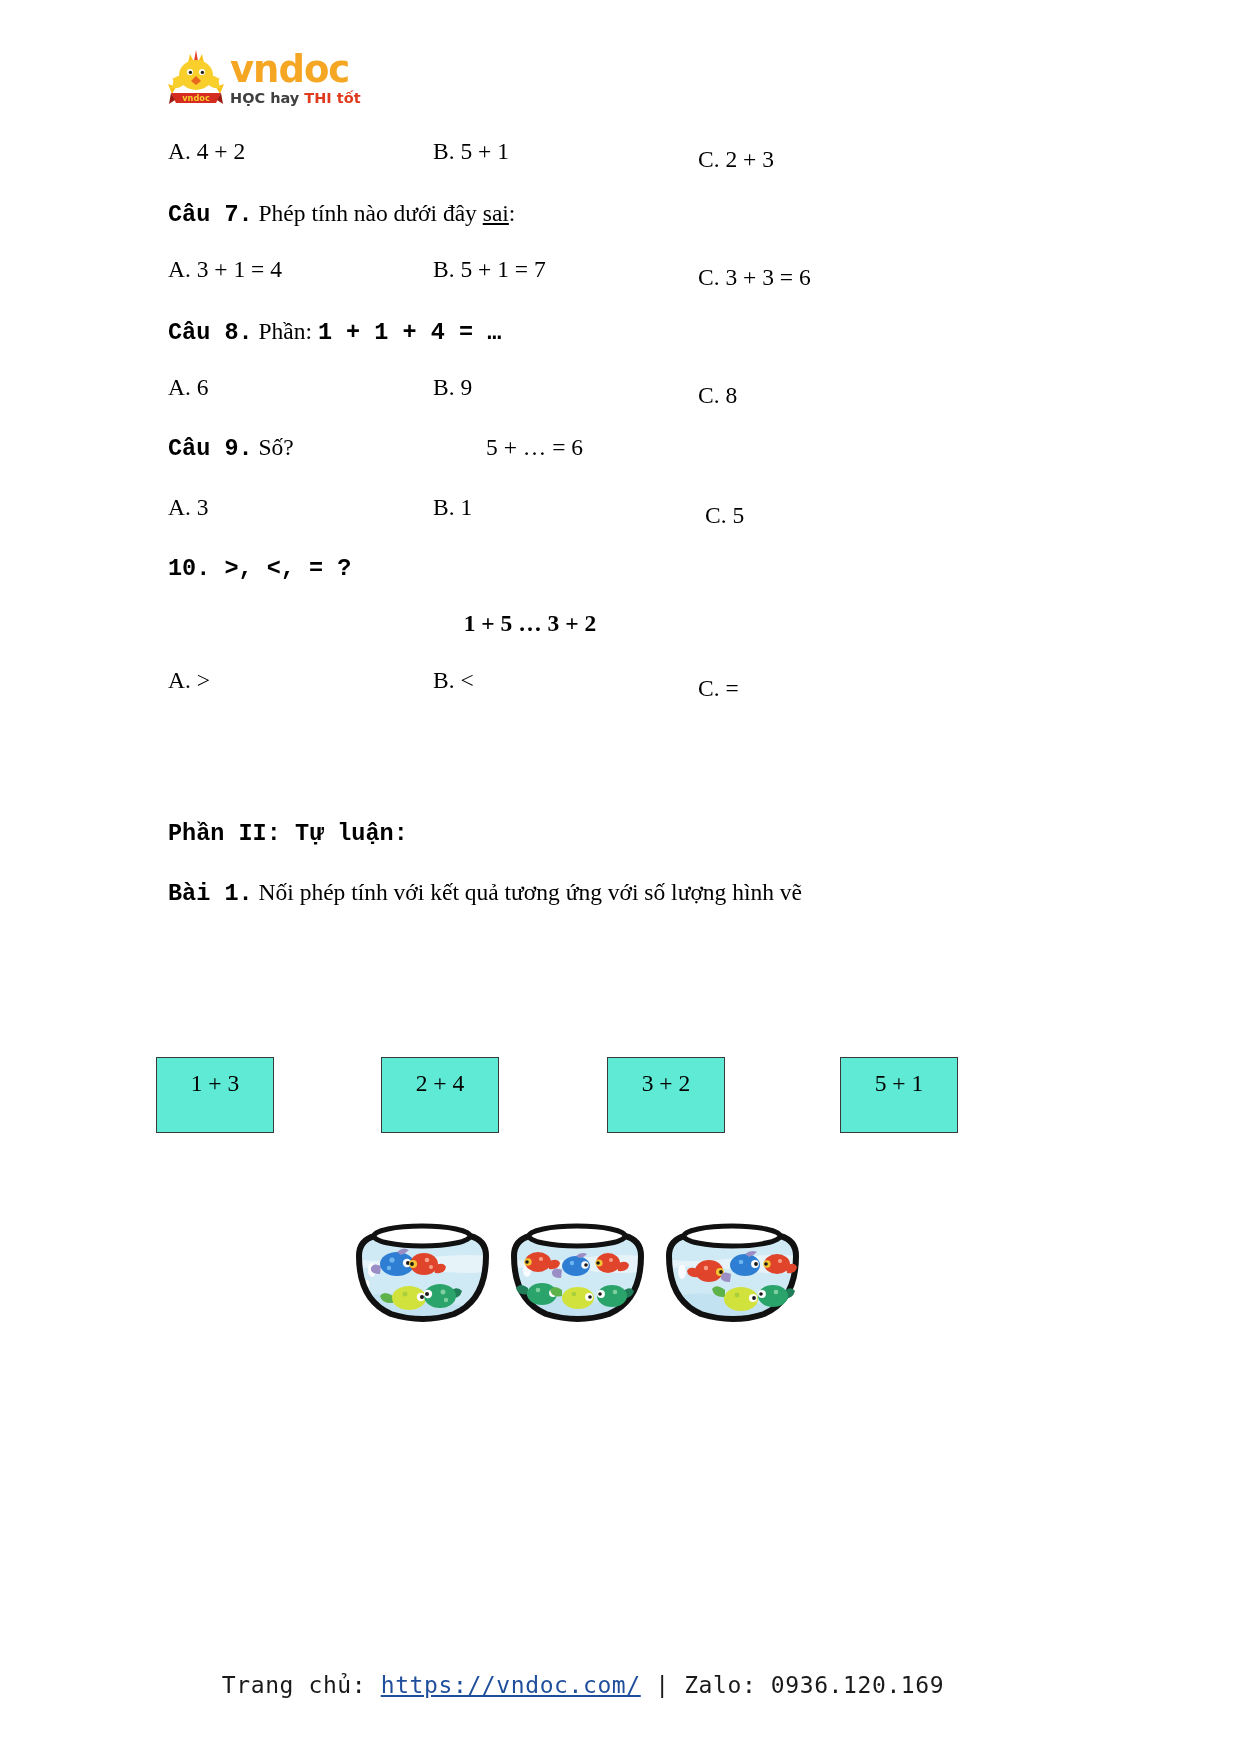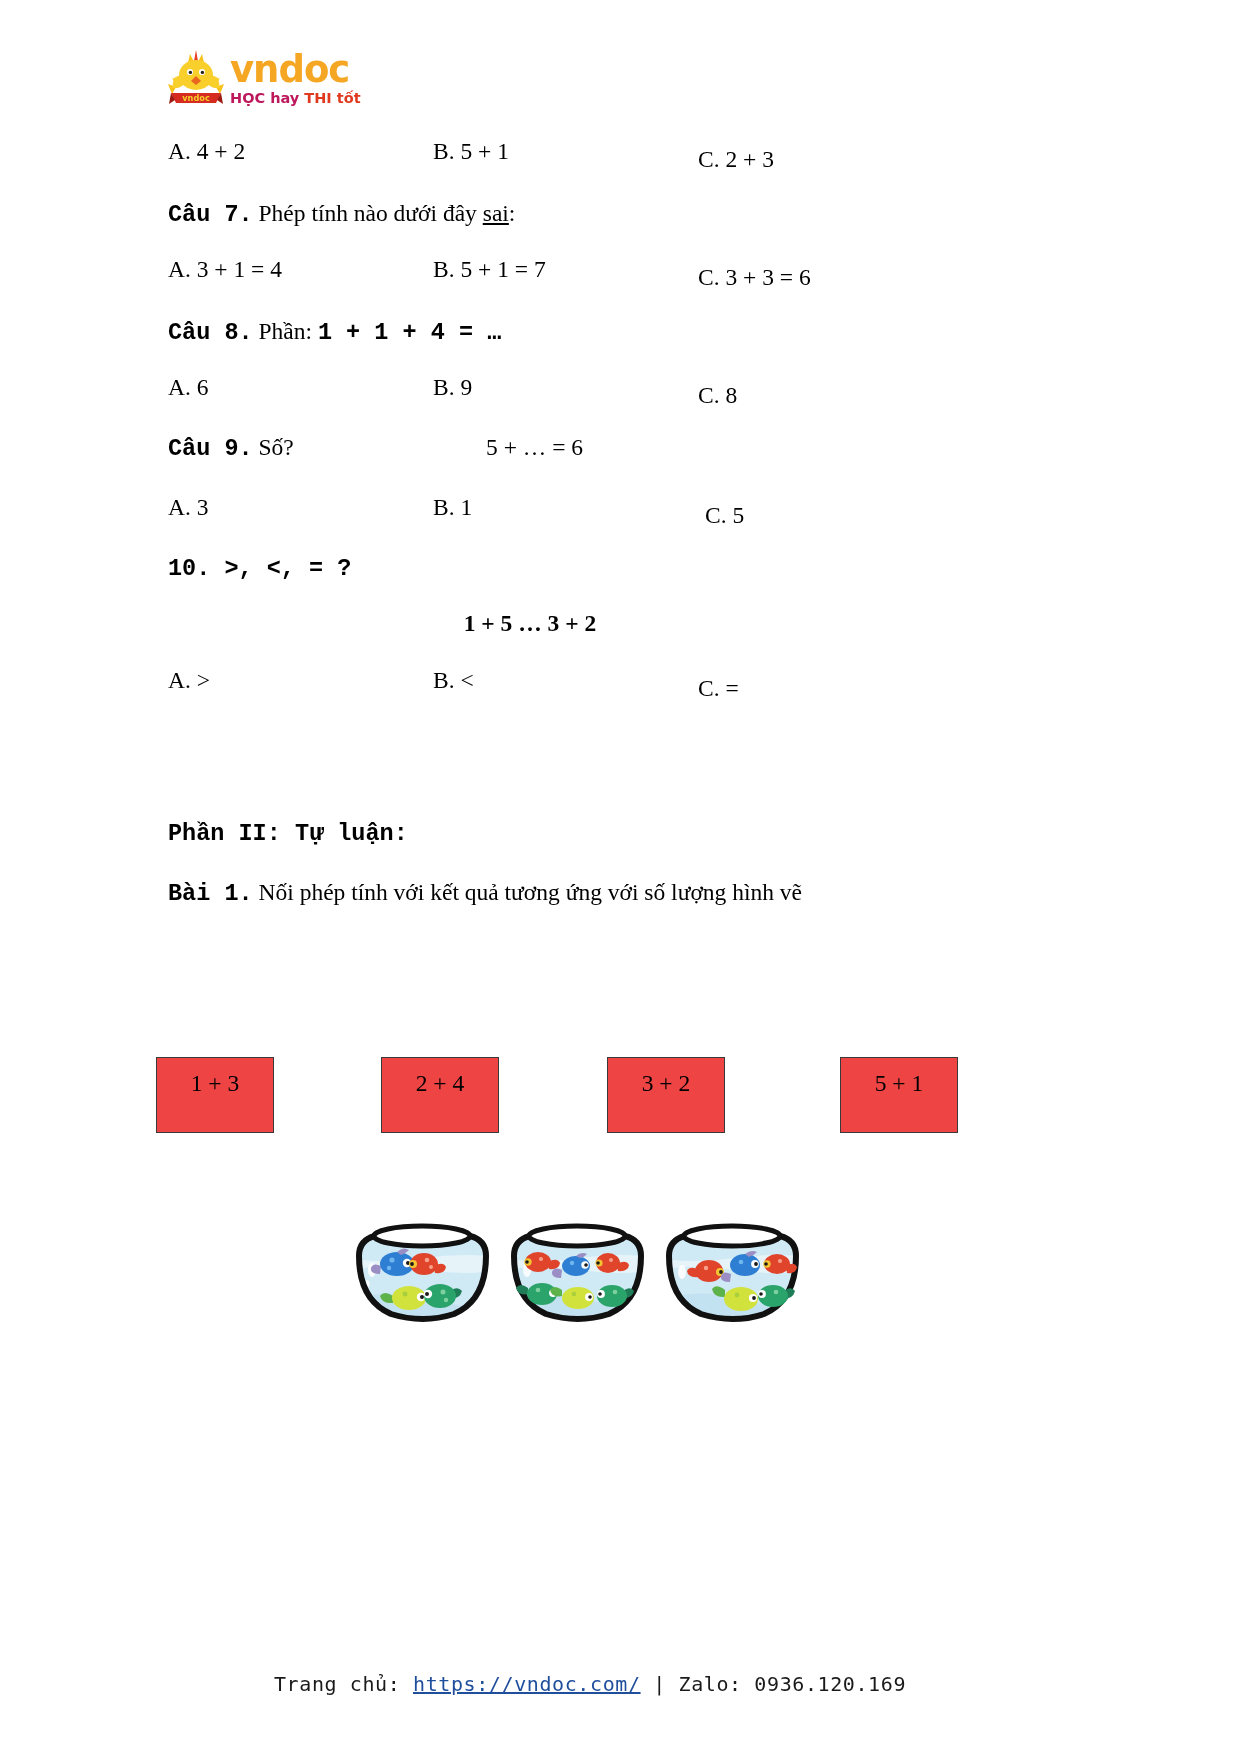--- a/index.html
+++ b/index.html
@@ -46,21 +46,21 @@
     line-height: 1;
   }
   .logo-tag {
     font-family: "DejaVu Sans", sans-serif;
     font-weight: 700;
     font-size: 14.5px;
     line-height: 1.1;
     margin-top: 3px;
     white-space: nowrap;
   }
-  .tag-green { color: #be185d; }
+  .tag-green { color: #404040; }
   .tag-red { color: #e03a1e; margin-top: 40px; }
 
   
   .content {
     position: absolute;
     left: 168px;
     top: 138px;
     width: 904px;
   }
 
@@ -116,21 +116,21 @@
     top: 1057px;
     width: 940px;
     height: 76px;
   }
   .box {
     position: absolute;
     top: 0;
     width: 118px;
     height: 76px;
     border: 1.4px solid #3a3a3a;
-    background: #ef4444;
+    background: #5eead4;
     display: flex;
     align-items: flex-start;
     justify-content: center;
     padding-top: 12px;
     font-size: 23.5px;
   }
   .box-1 { left: 0px; }
   .box-2 { left: 225px; }
   .box-3 { left: 451px; }
   .box-4 { left: 684px; }
@@ -143,26 +143,26 @@
     width: 465px;
     height: 140px;
     display: flex;
     gap: 0px;
   }
   .bowl { width: 155px; height: 140px; position: relative; }
 
   
   .footer {
     position: absolute;
-    left: 16px;
+    left: 9px;
     top: 1672px;
     width: 1148px;
     text-align: center;
     font-family: "DejaVu Sans Mono", "Liberation Mono", monospace;
-    font-size: 20px;
+    font-size: 23px;
     letter-spacing: 0.6px;
     color: #1a1a1a;
     white-space: nowrap;
   }
   .footer a, .footer .link {
     color: #1f4e9c;
     text-decoration: underline;
   }
   .footer .sep { color: #1a1a1a; }
 </style>

